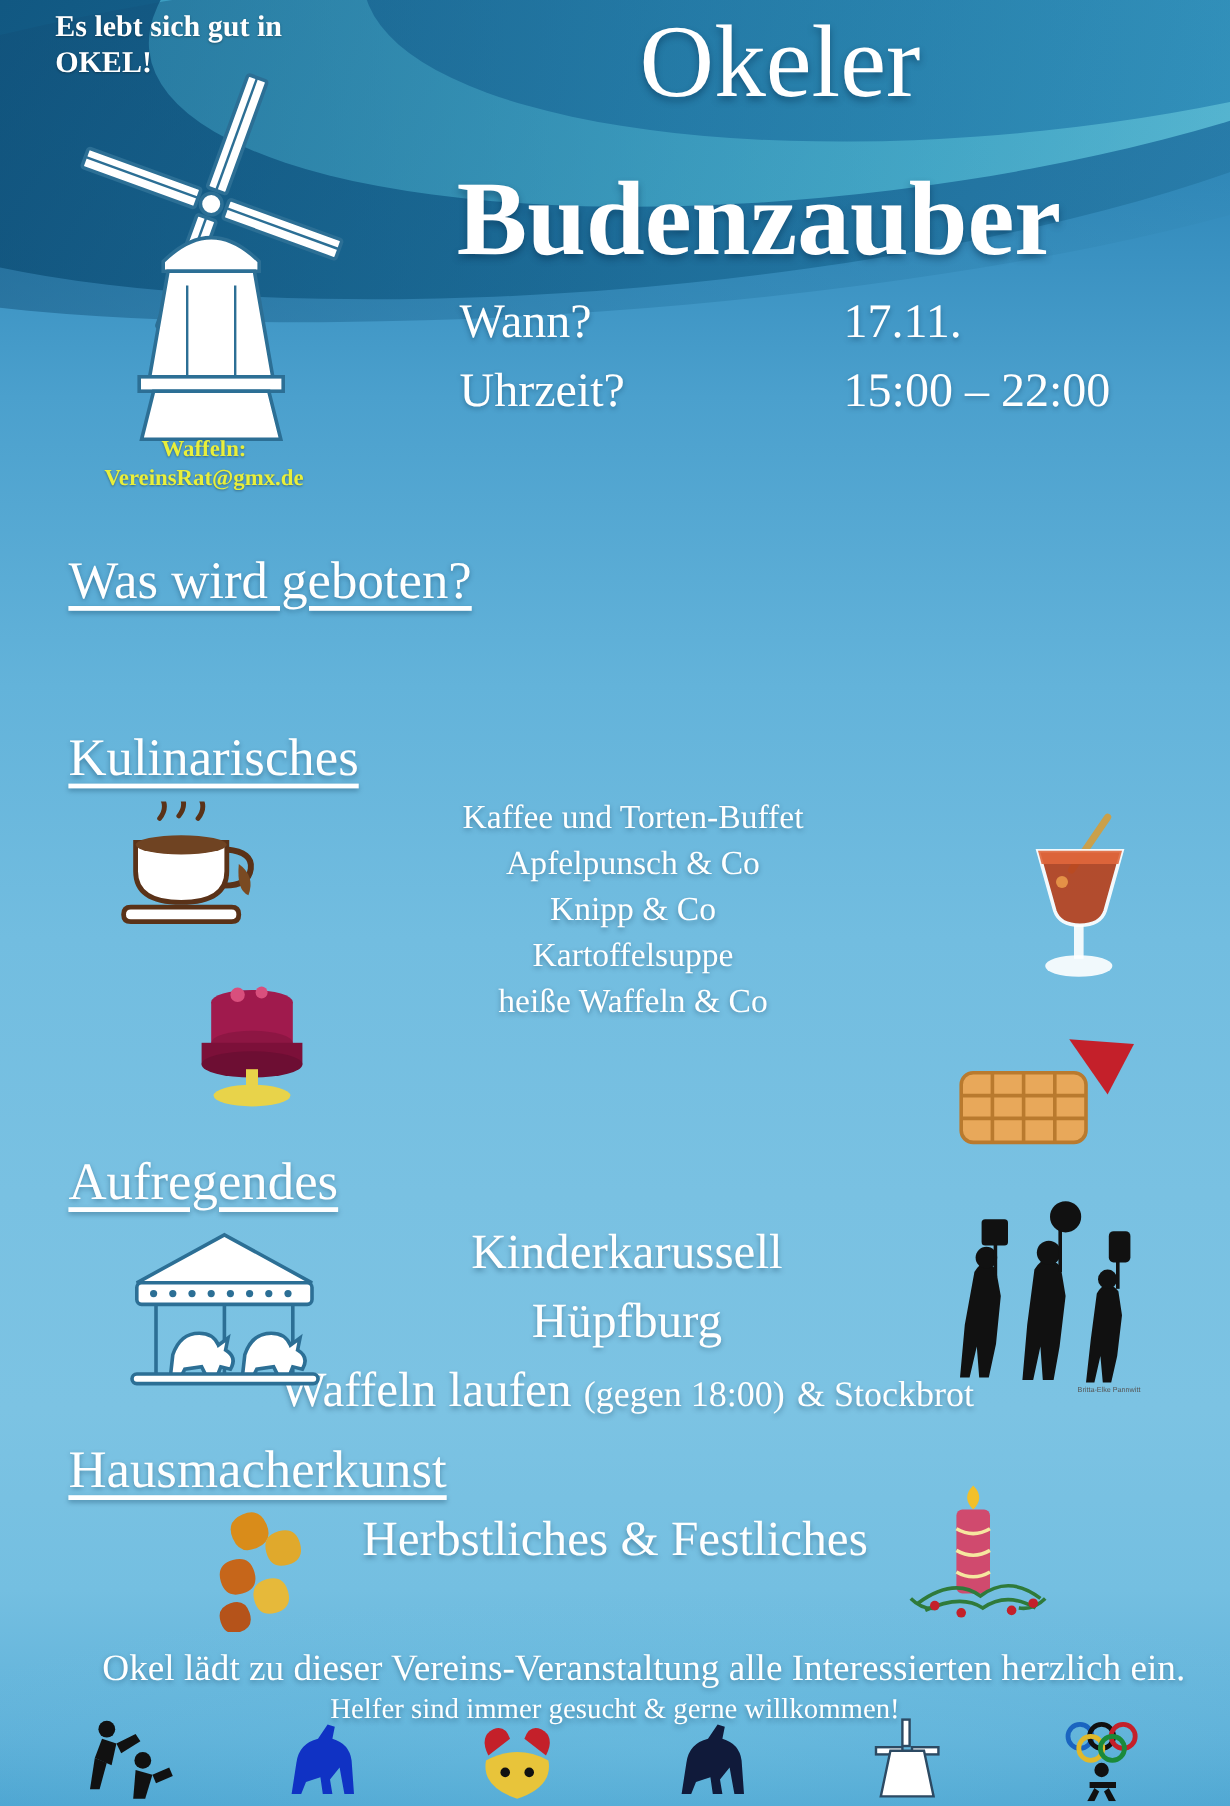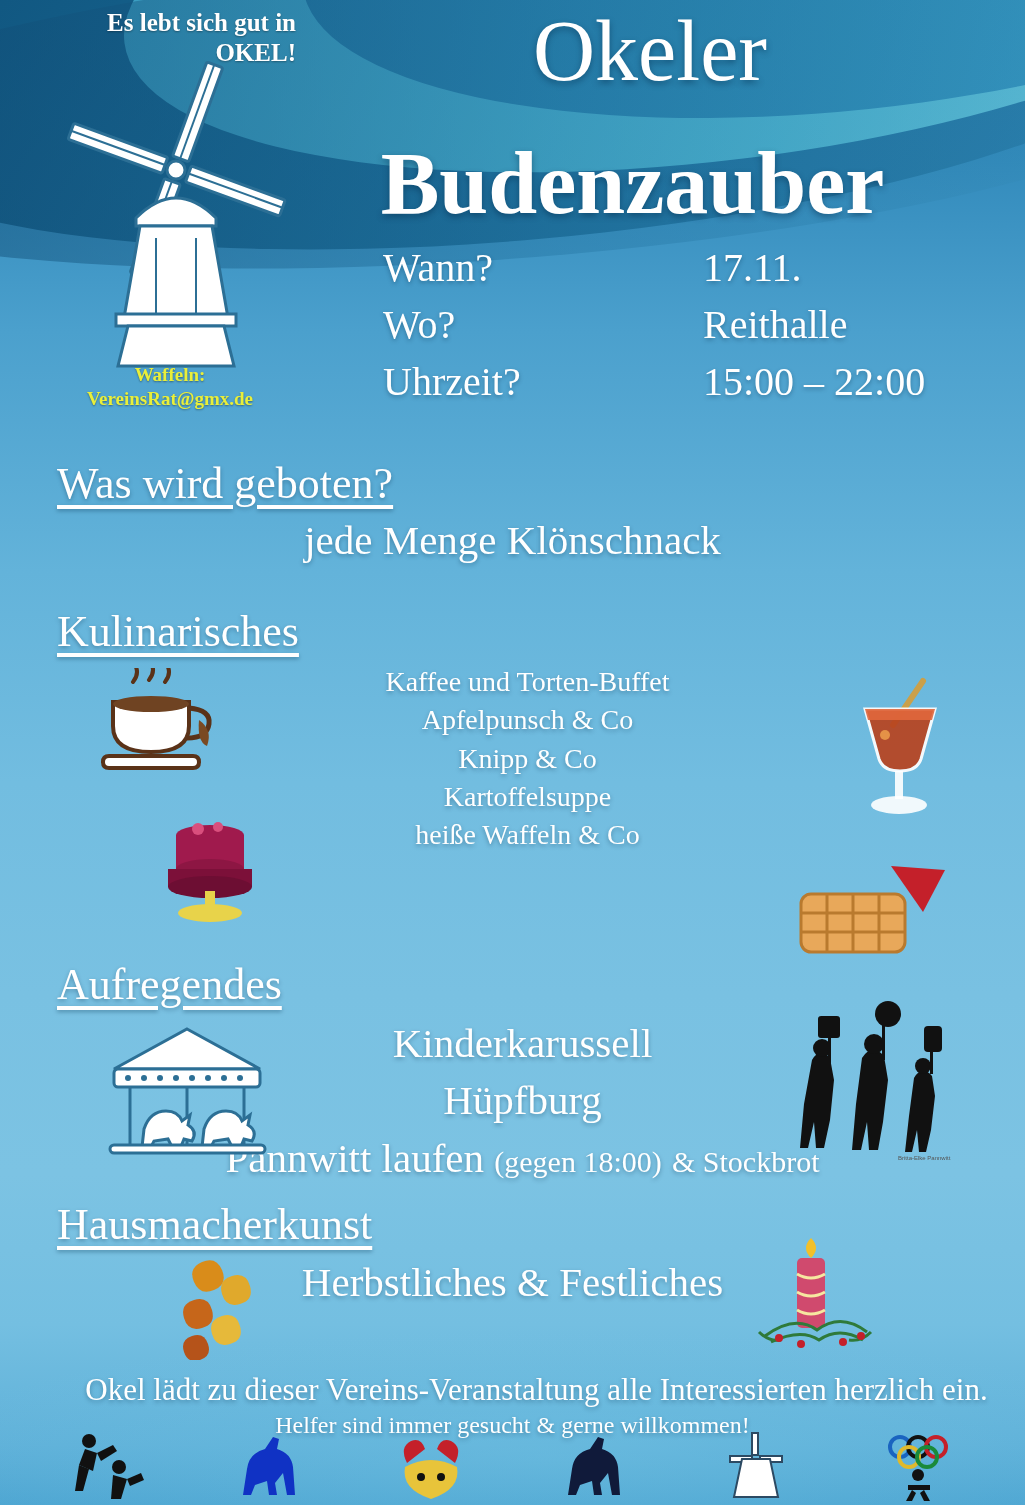--- a/index.html
+++ b/index.html
@@ -83,21 +83,21 @@
     border-radius: 50%;
     background: radial-gradient(ellipse at center, rgba(120,200,230,0.35) 0%, rgba(120,200,230,0) 70%);
   }
 
   
   .tagline {
     position: absolute;
     top: 8px;
     left: 46px;
     width: 250px;
-    text-align: right;
+    text-align: left;
     font-size: 25px;
     line-height: 1.18;
     font-weight: bold;
     color: #ffffff;
     text-shadow: 0 1px 2px rgba(0,0,0,0.35);
   }
   .mill {
     position: absolute;
     top: 58px;
     left: 58px;
@@ -330,31 +330,26 @@
 
   <div class="title-1">Okeler</div>
   <div class="title-2">Budenzauber</div>
 
   <div class="facts">
     <div class="fact-row">
       <div class="fact-q">Wann?</div>
       <div class="fact-a">17.11.</div>
     </div>
     <div class="fact-row">
-      <div class="fact-q">Wo?</div>
-      <div class="fact-a">Reithalle</div>
-    </div>
-    <div class="fact-row">
       <div class="fact-q">Uhrzeit?</div>
       <div class="fact-a">15:00 – 22:00</div>
     </div>
   </div>
 
   <div class="section-head sec-offer">Was wird geboten?</div>
-  <div class="offer-line">jede Menge Klönschnack</div>
 
   <div class="section-head sec-kuli">Kulinarisches</div>
   <div class="kuli-list">
     <div>Kaffee und Torten-Buffet</div>
     <div>Apfelpunsch &amp; Co</div>
     <div>Knipp &amp; Co</div>
     <div>Kartoffelsuppe</div>
     <div>heiße Waffeln &amp; Co</div>
   </div>
 
@@ -410,21 +405,21 @@
         <line x1="6" y1="72" x2="110" y2="72"></line>
       </g>
     </svg>
   </span>
 
   <div class="section-head sec-aufr">Aufregendes</div>
   <div class="aufr-list">
     <div>Kinderkarussell</div>
     <div>Hüpfburg</div>
     <div>
-      <span>Pannwitt laufen</span>
+      <span>Waffeln laufen</span>
       <span class="small-note">(gegen 18:00)</span>
       <span class="small-note">&amp; Stockbrot</span>
     </div>
   </div>
 
   <span class="art art-carousel">
     <svg viewBox="0 0 175 140" width="175" height="140">
       <path d="M87 4 L160 44 H14 Z" fill="#ffffff" stroke="#2c6f95" stroke-width="3"></path>
       <rect x="14" y="44" width="146" height="18" rx="4" fill="#ffffff" stroke="#2c6f95" stroke-width="3"></rect>
       <g fill="#2c6f95">

